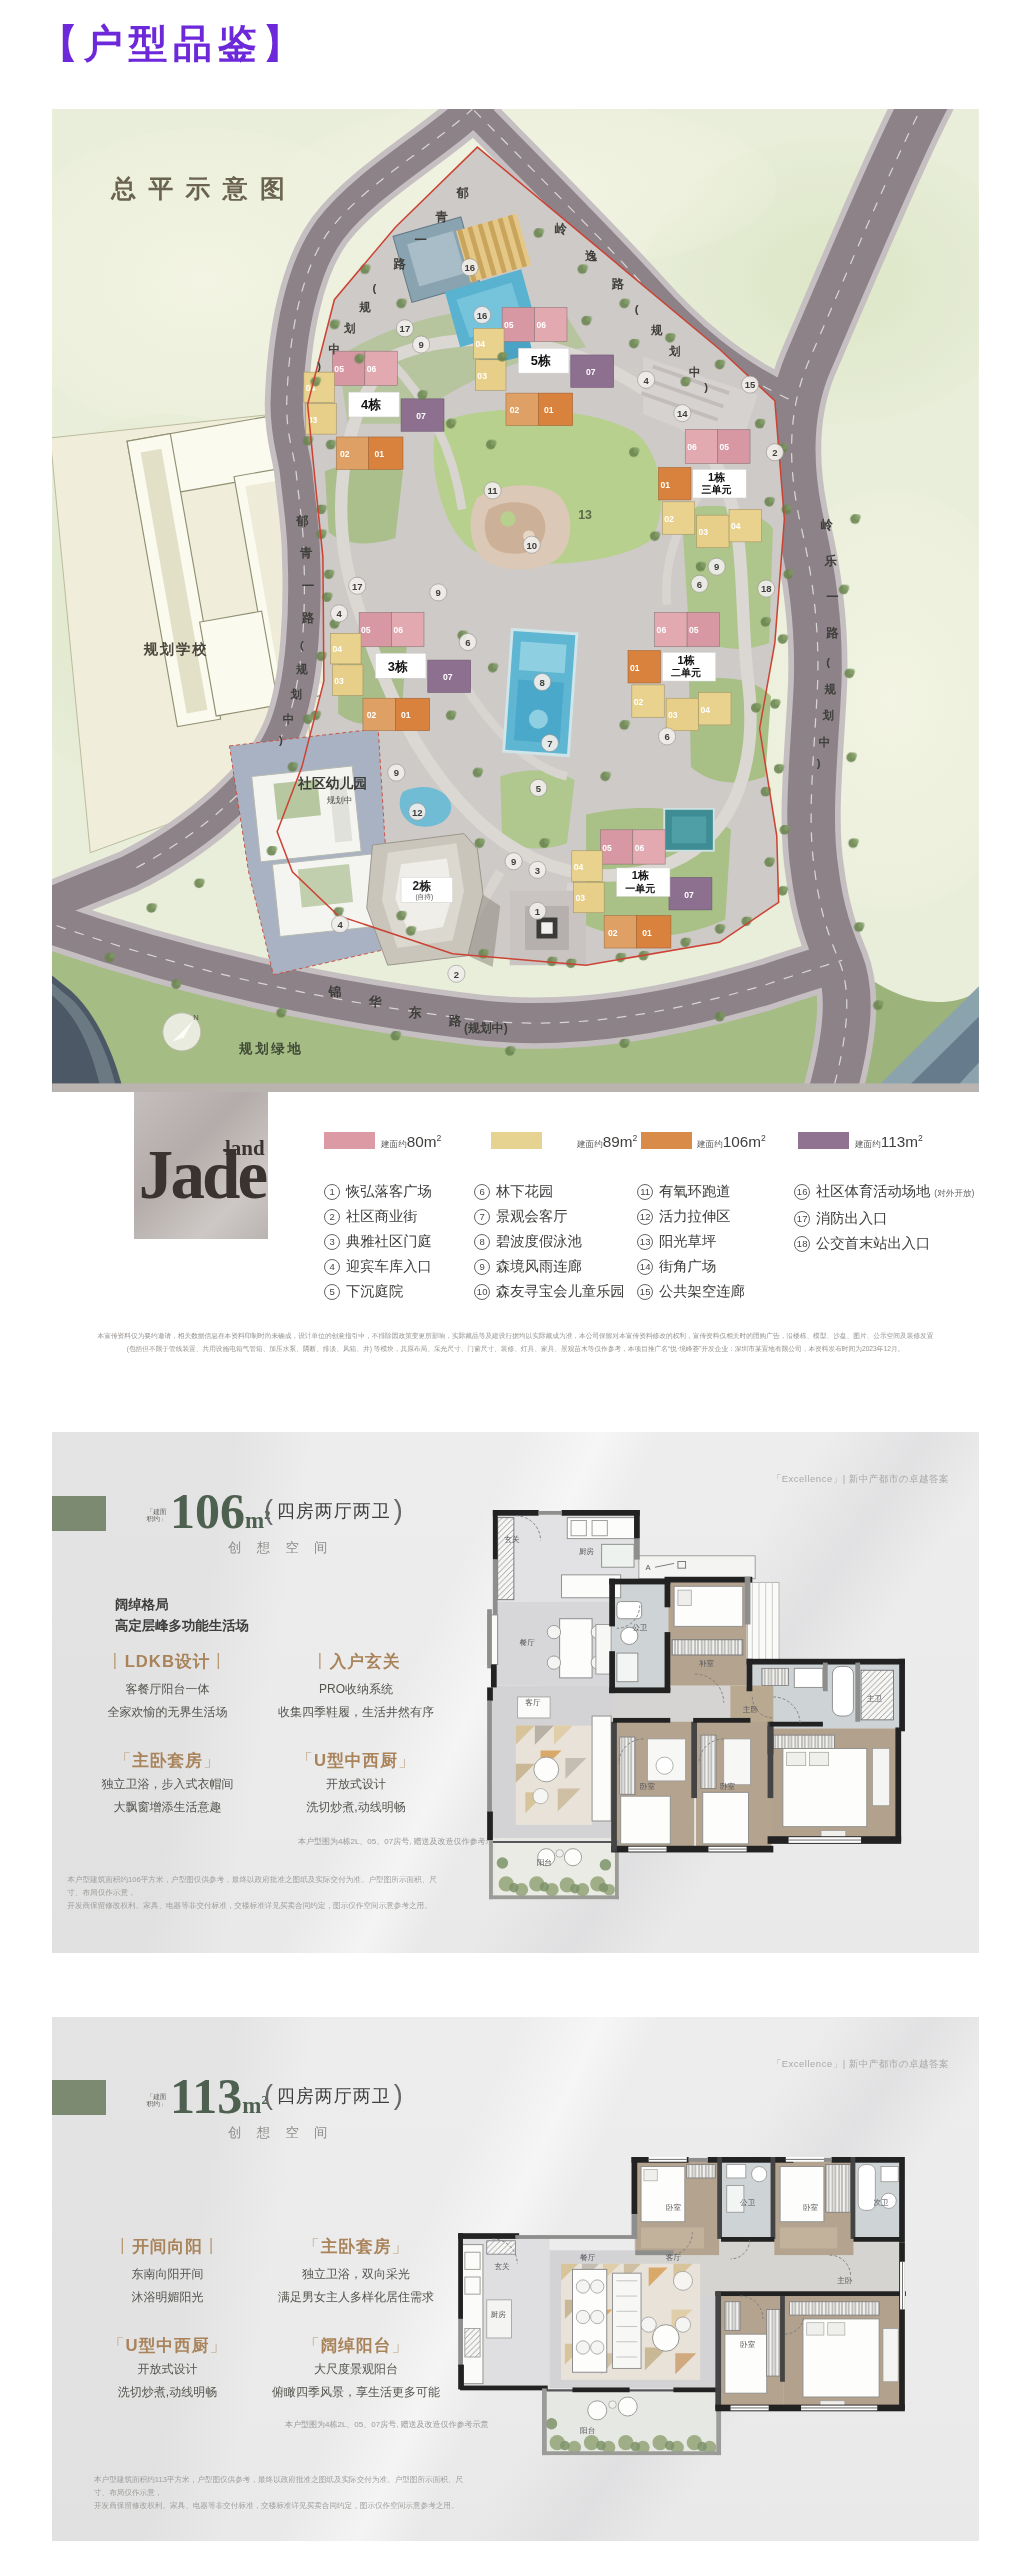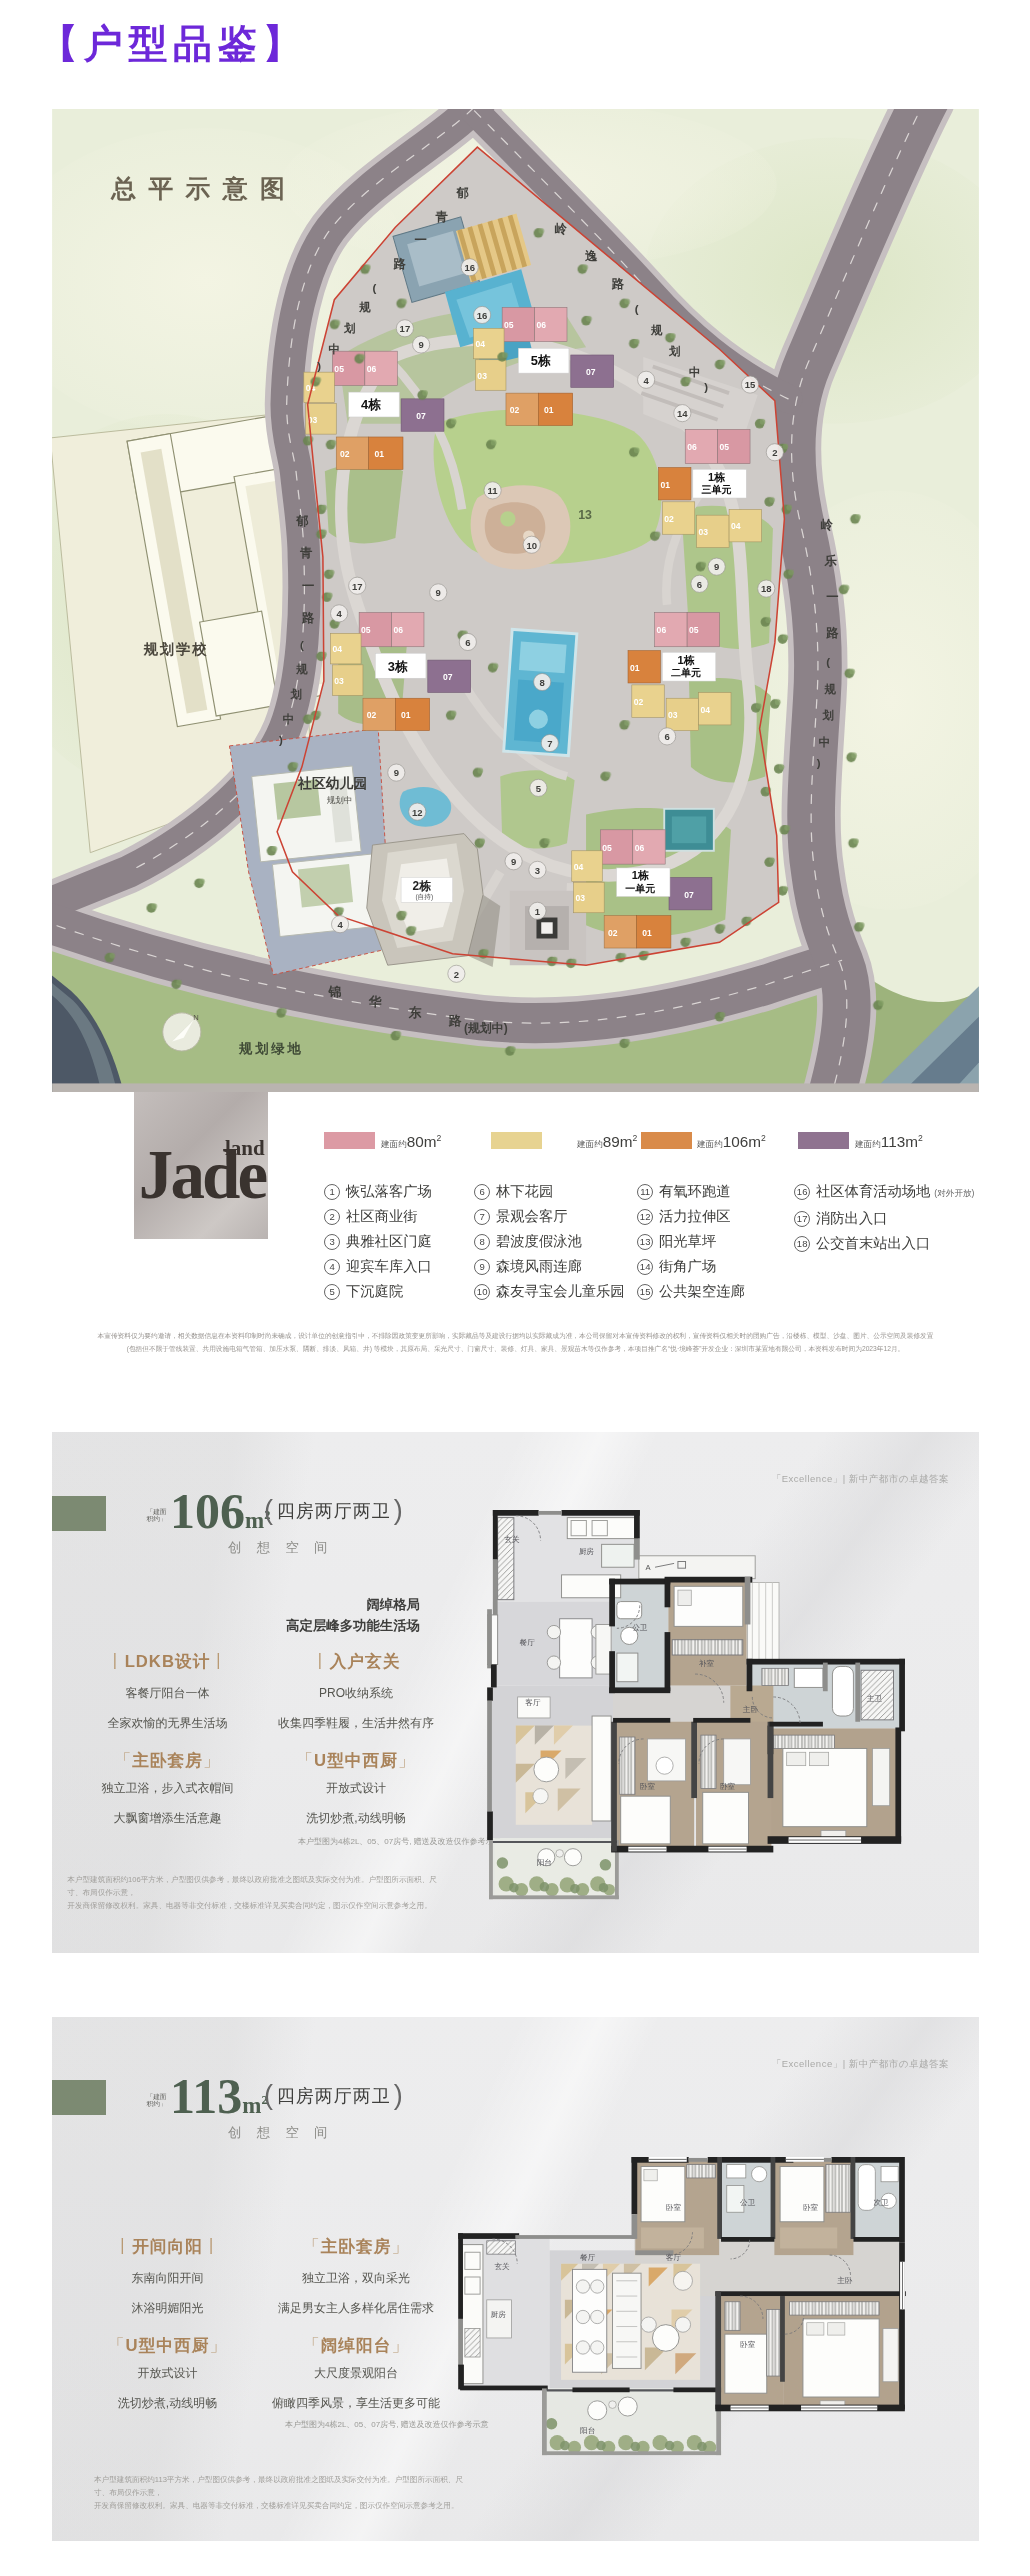--- a/index.html
+++ b/index.html
@@ -35,24 +35,24 @@
        linear-gradient(180deg,#ededee 0%,#ebebec 60%,#e9e9ea 100%);}
   .gsq{left:0px;width:54px;height:35px;background:#7c8a72;}
   .bigm{font-family:"Liberation Serif",serif;color:#4e6050;font-weight:bold;}
   .bigm .num{font-size:50px;letter-spacing:0px;}
   .bigm .m2{font-size:23px;}
   .bigm sup{font-size:12.4px;}
   .jian{font-size:6.7px;color:#5c5c58;line-height:7.2px;width:23px;text-align:center;}
   .brk{font-size:18px;color:#3f3f3d;letter-spacing:1px;text-align:center;}
   .brk .p{color:#666;font-weight:400;font-size:27px;position:relative;top:0px;margin:0 2.9px;}
   .cx{font-size:13.4px;color:#8e8e8a;letter-spacing:15.3px;}
-  .slog{font-size:14.3px;font-weight:bold;color:#3e3e3c;text-align:right;line-height:21px;}
+  .slog{font-size:14.3px;font-weight:bold;color:#3e3e3c;text-align:left;line-height:21px;}
   .h2t{font-size:16.7px;font-weight:bold;color:#a9835a;letter-spacing:1px;white-space:nowrap;text-align:center;}
   .h2t .bar{font-weight:400;color:#b99a74;font-size:17px;}
-  .sub{font-size:12px;color:#55554f;text-align:center;line-height:30px;white-space:nowrap;}
+  .sub{font-size:12px;color:#55554f;text-align:center;line-height:23px;white-space:nowrap;}
   .colA{left:10.5px;width:210px;}
   .colB{left:196px;width:216px;}
   .topnote{font-size:9.5px;color:#a9a9a7;letter-spacing:0.5px;margin-top:16px;}
   .mininote{font-size:8px;color:#9a9a96;}
   .cdisc{font-size:7.6px;color:#a09e9a;line-height:13px;}
 </style>
 </head>
 <body>
 
 <div class="abs hdr">【户型品鉴】</div>

